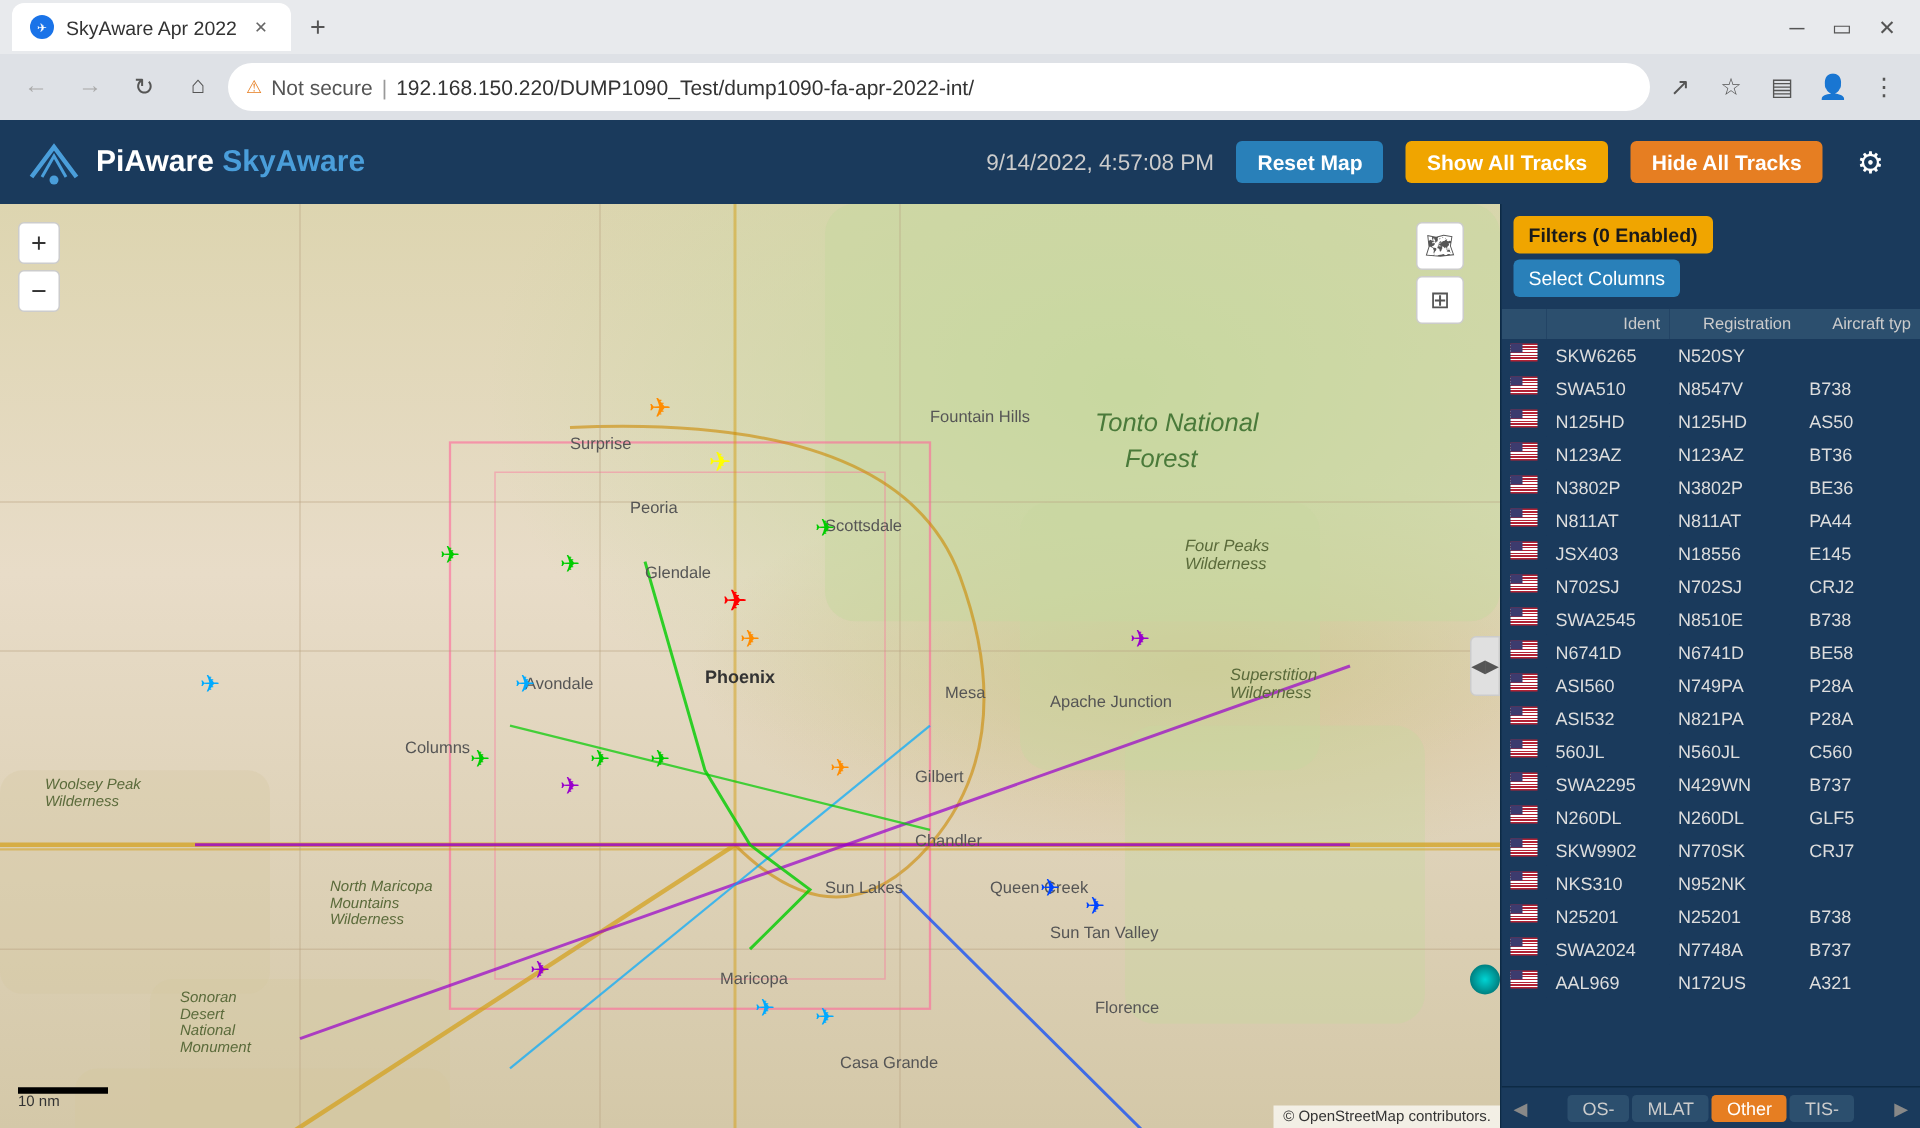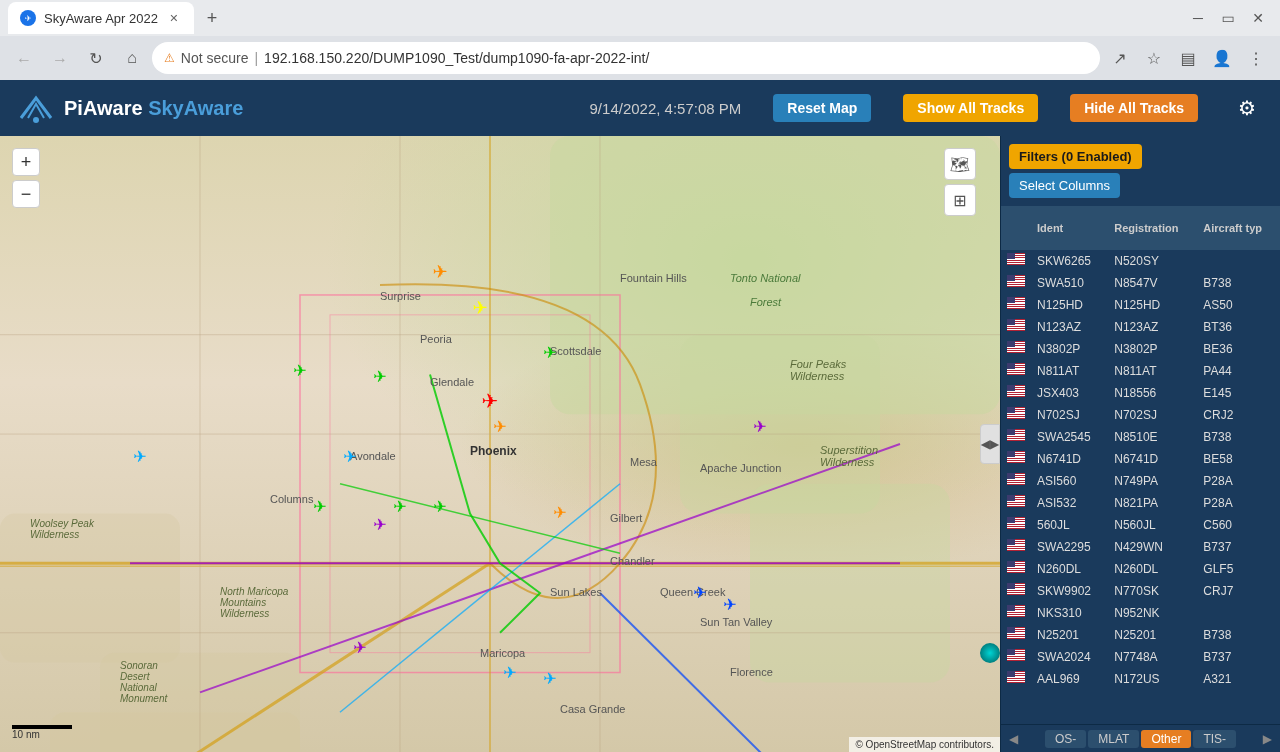--- a/index.html
+++ b/index.html
@@ -107,21 +107,21 @@
       cursor: pointer;
     }
 
     
     .app-header {
       background: #1a3a5c;
       height: 56px;
       display: flex;
       align-items: center;
       padding: 0 16px;
-      gap: 32px;
+      gap: 15px;
     }
     .logo-area {
       display: flex;
       align-items: center;
       gap: 8px;
       min-width: 160px;
     }
     .logo-icon {
       width: 40px; height: 40px;
       display: flex; align-items: center; justify-content: center;
@@ -316,24 +316,24 @@
       overflow-y: auto;
       font-size: 12px;
     }
     .aircraft-table table {
       width: 100%;
       border-collapse: collapse;
     }
     .aircraft-table th {
       background: #2c4f6e;
       color: #ccc;
-      padding: 16px 6px;
-      text-align: left;
+      padding: 4px 6px;
+      text-align: right;
       font-size: 11px;
-      font-weight: bold;
+      font-weight: normal;
       position: sticky;
       top: 0;
       z-index: 1;
     }
     .aircraft-table td {
       padding: 3px 6px;
       color: #ddd;
       border-bottom: 1px solid #1a3a5c;
       white-space: nowrap;
     }
@@ -416,21 +416,21 @@
       cursor: pointer;
     }
 
     
     .map-label {
       position: absolute;
       font-size: 11px;
       color: #555;
       font-weight: normal;
     }
-    .map-label.forest { color: #4a7a3a; font-style: italic; font-size: 11px; }
+    .map-label.forest { color: #4a7a3a; font-style: italic; font-size: 17px; }
     .map-label.wilderness { color: #5a6a3a; font-style: italic; font-size: 11px; }
     .map-label.city { color: #333; font-size: 12px; font-weight: bold; }
     .map-label.small-city { color: #555; font-size: 11px; }
 
     
     .map-dot {
       position: absolute;
       width: 20px; height: 20px;
       background: radial-gradient(circle, #00d4d4 0%, #008080 70%);
       border-radius: 50%;

